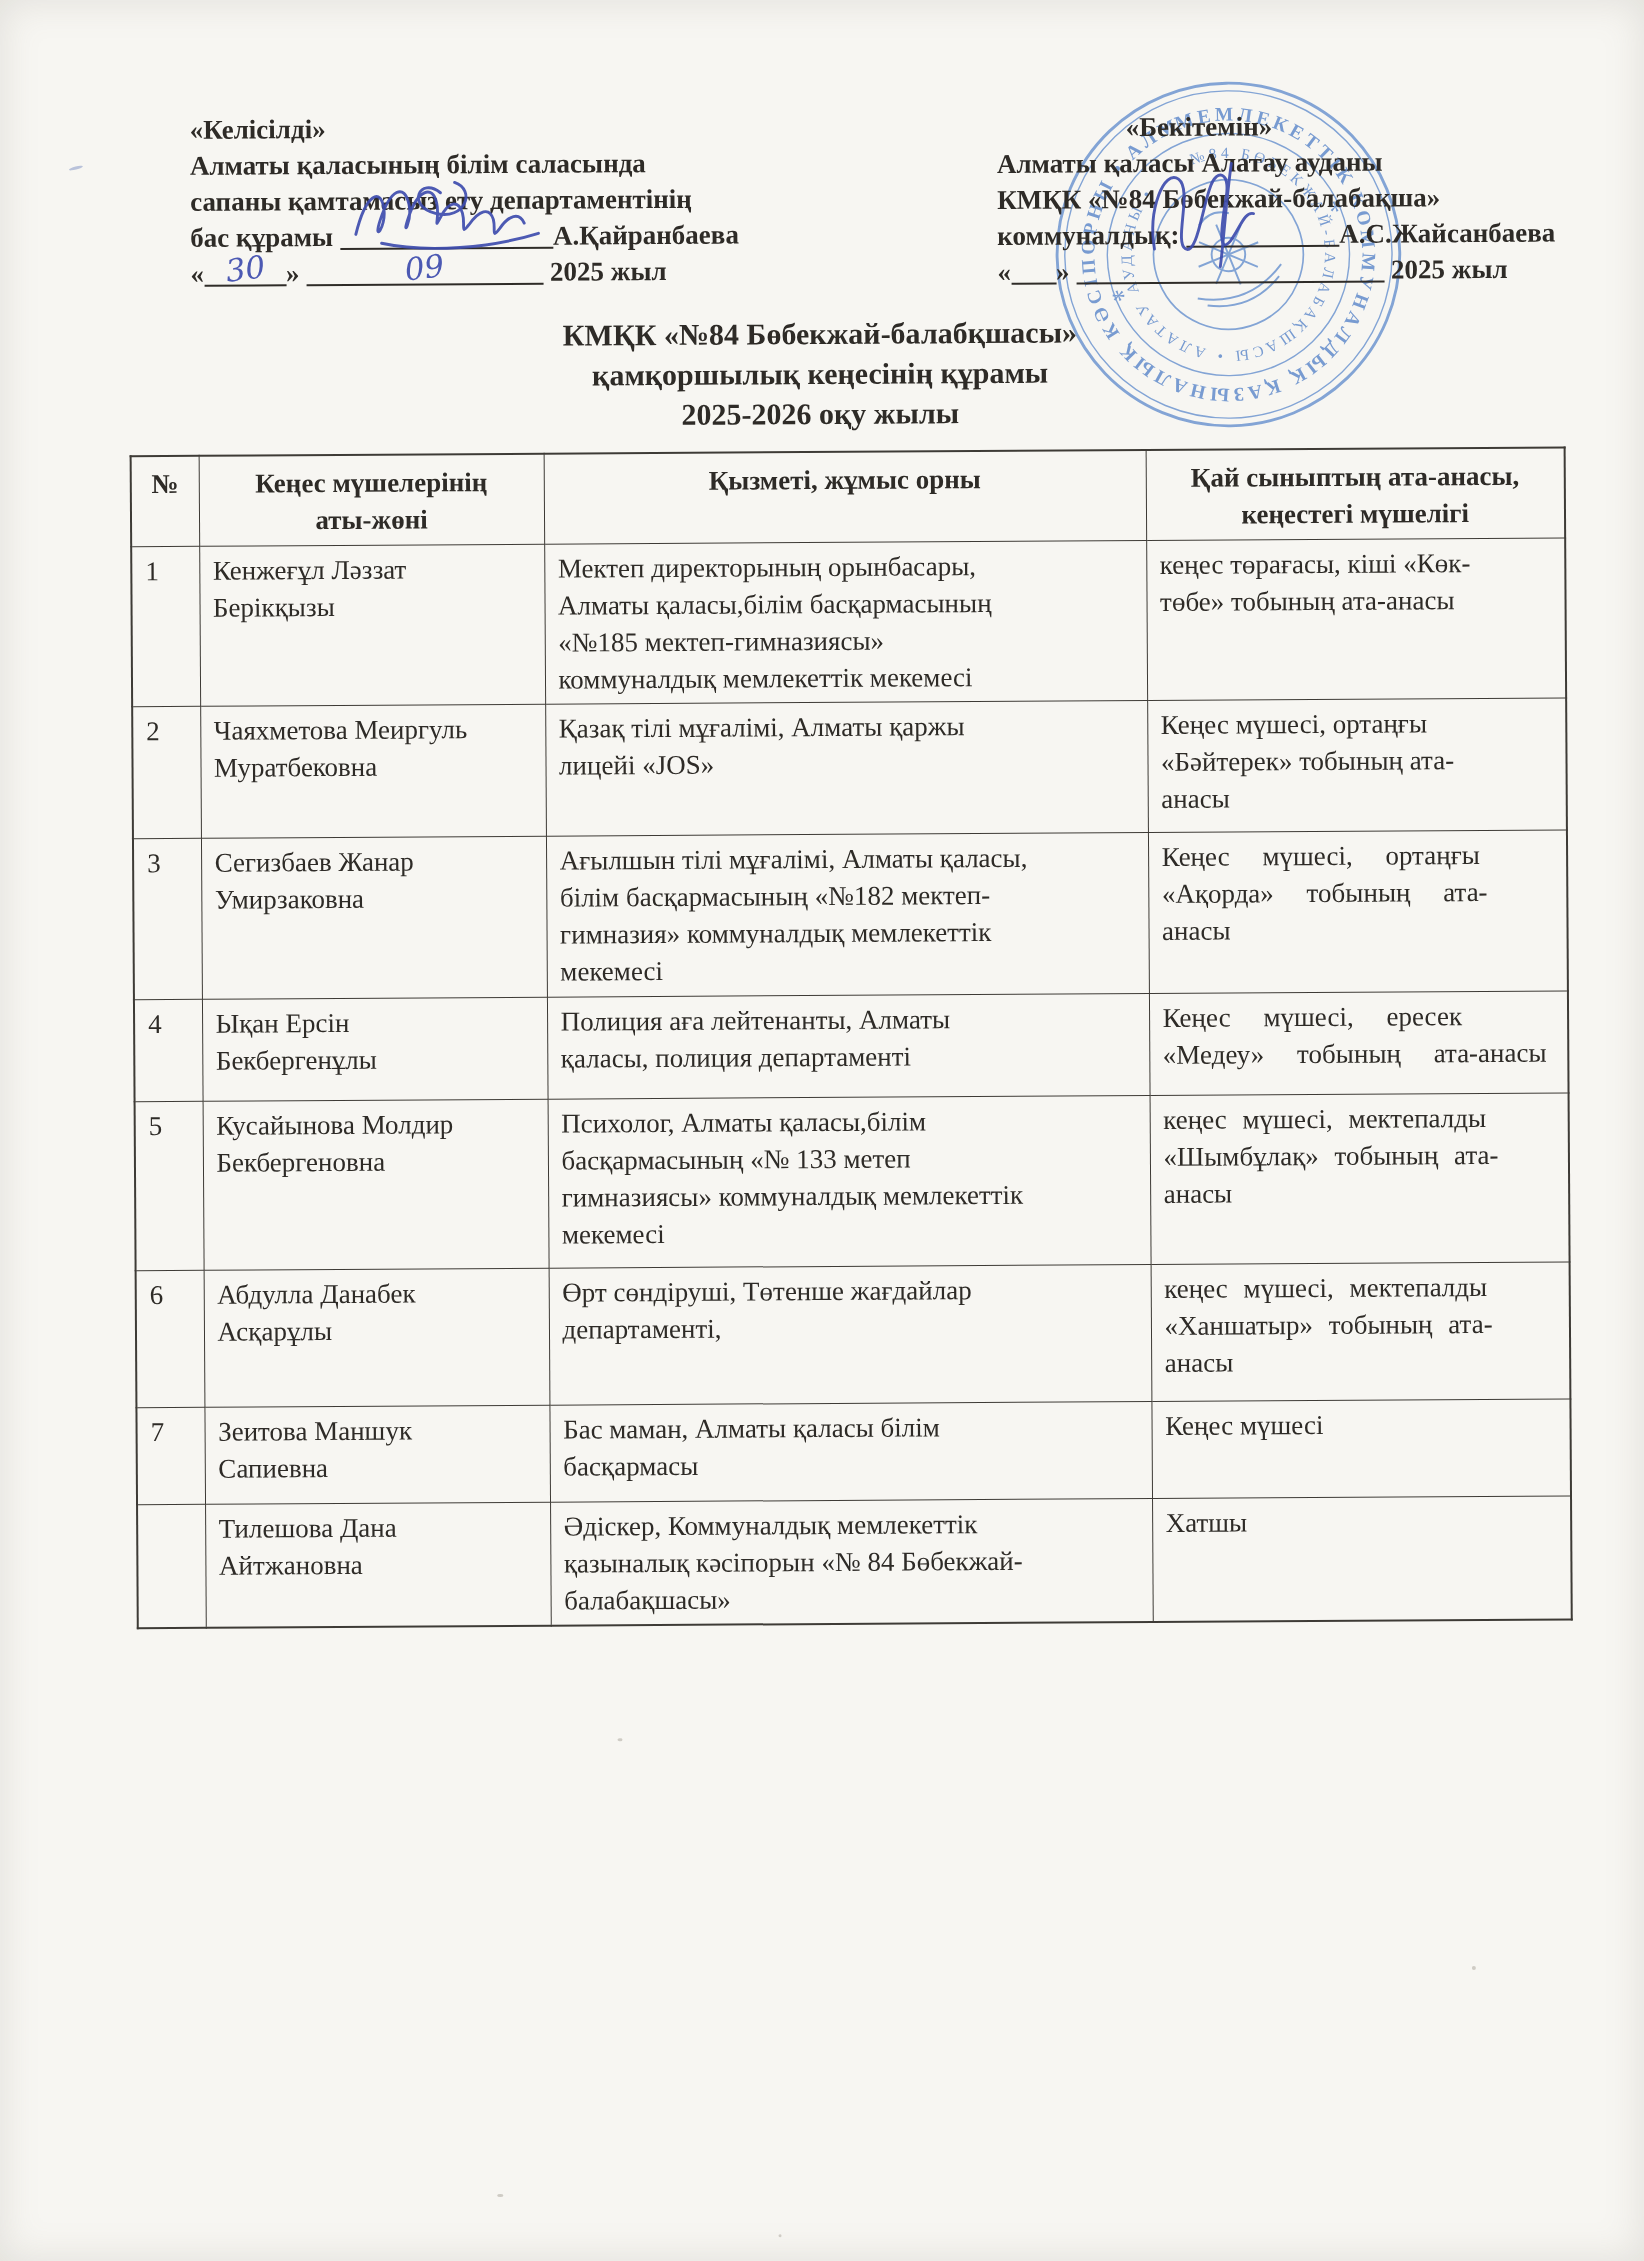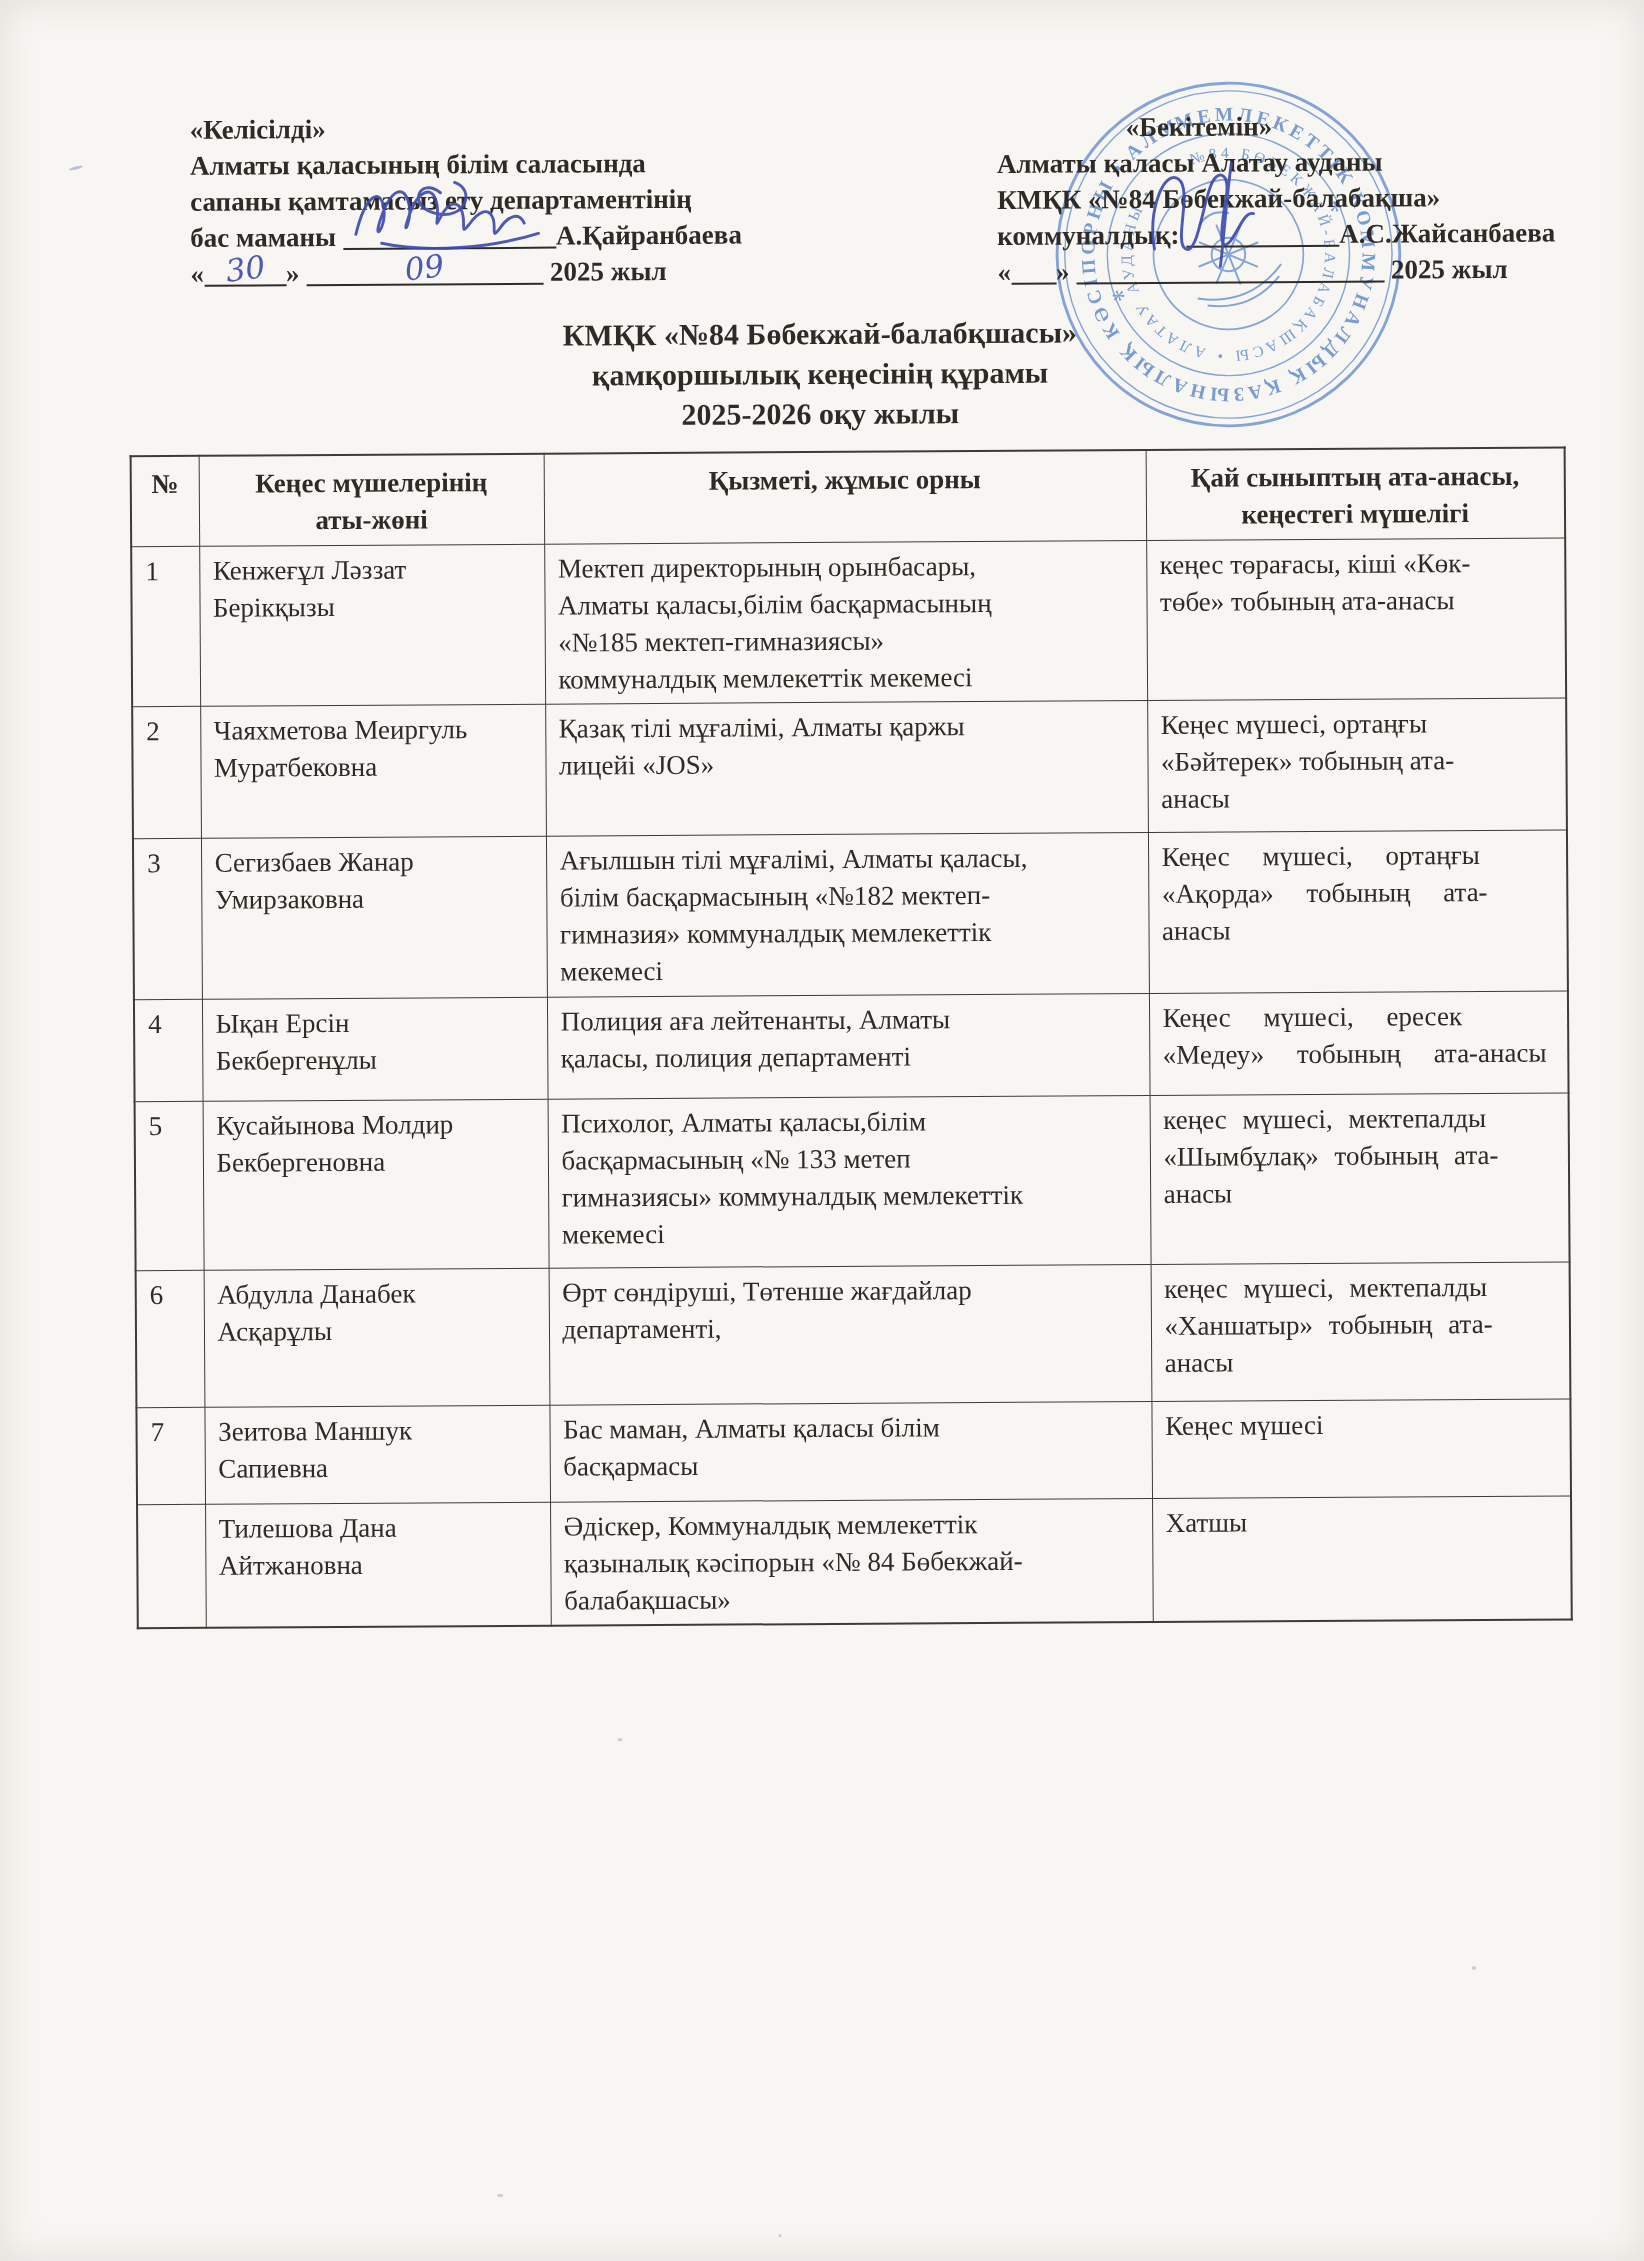--- a/index.html
+++ b/index.html
@@ -79,21 +79,21 @@
           <path d="M256,222 q25,-18 50,0"></path>
         </g>
       </g>
     </svg>
 
     <div class="block block-left">
       <div>«Келісілді»</div>
       <div>Алматы қаласының білім саласында</div>
       <div>сапаны қамтамасыз ету департаментінің</div>
       <div>
-        <span>бас маманы</span>
+        <span>бас құрамы</span>
         <span class="uline w330"></span><span>А.Қайранбаева</span>
       </div>
       <div>
         <span>«</span><span class="uline w120"><span class="hand">30</span></span><span>»</span>
         <span class="uline w360"><span class="hand">09</span></span>
         <span>2025 жыл</span>
       </div>
     </div>
 
     <svg class="sig sig-left" viewBox="0 0 336 166">

